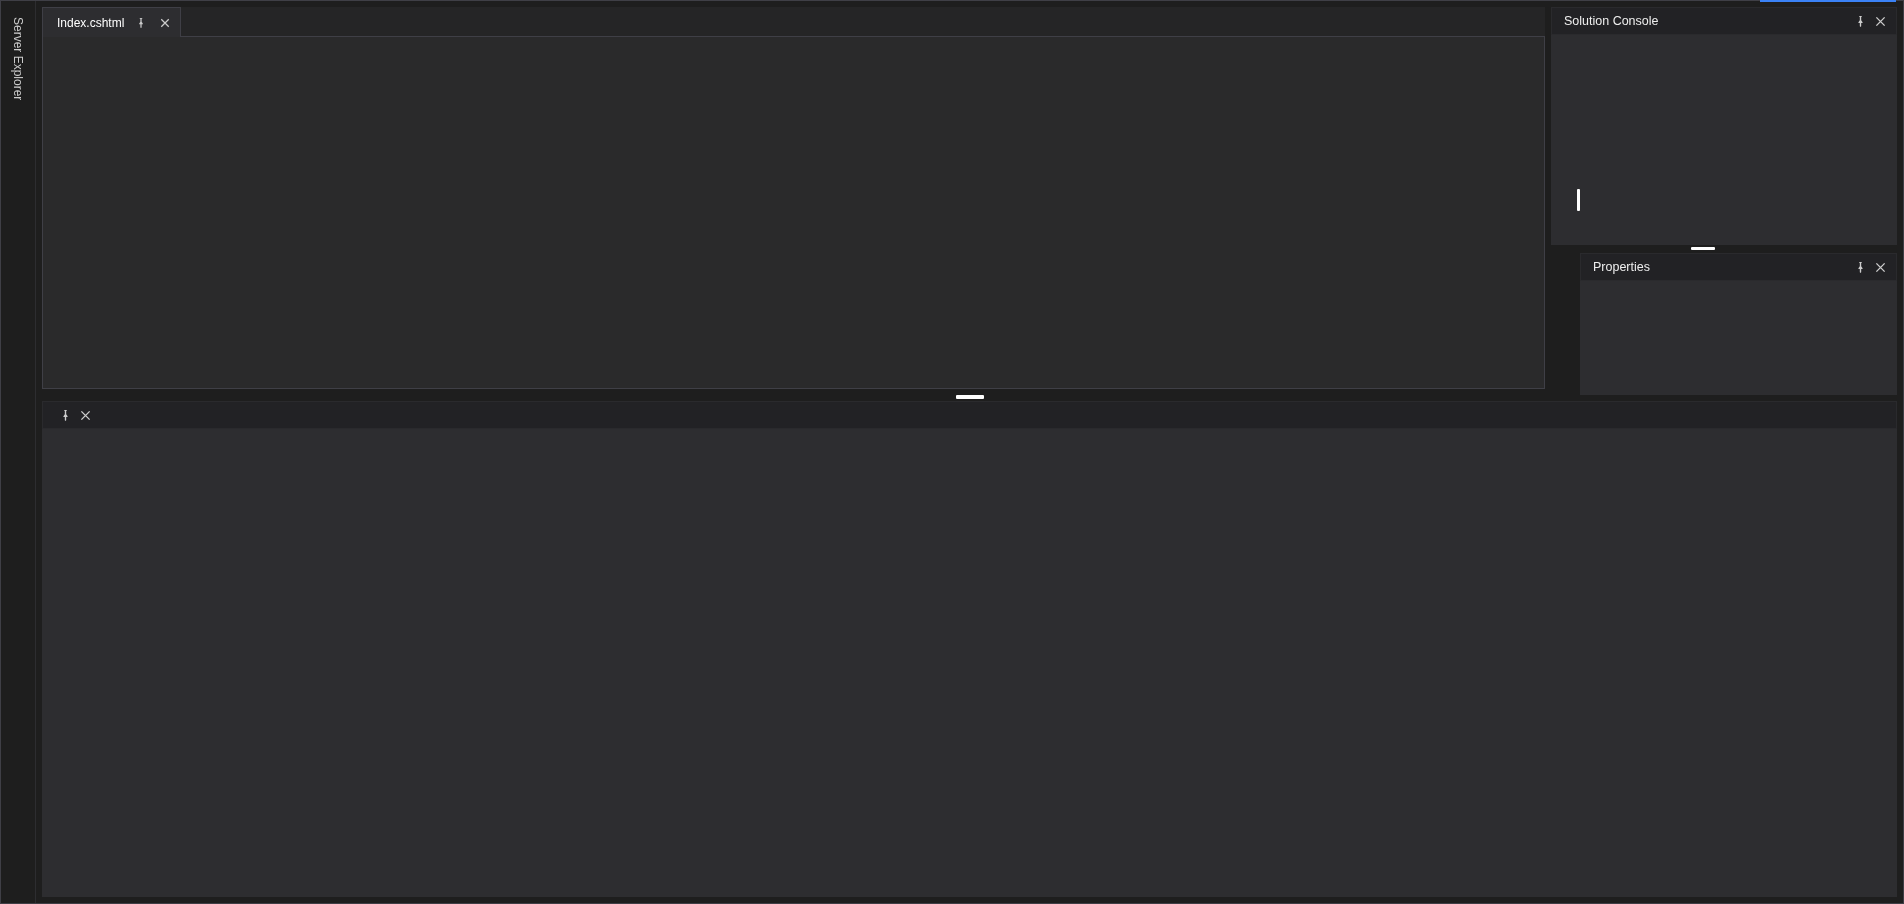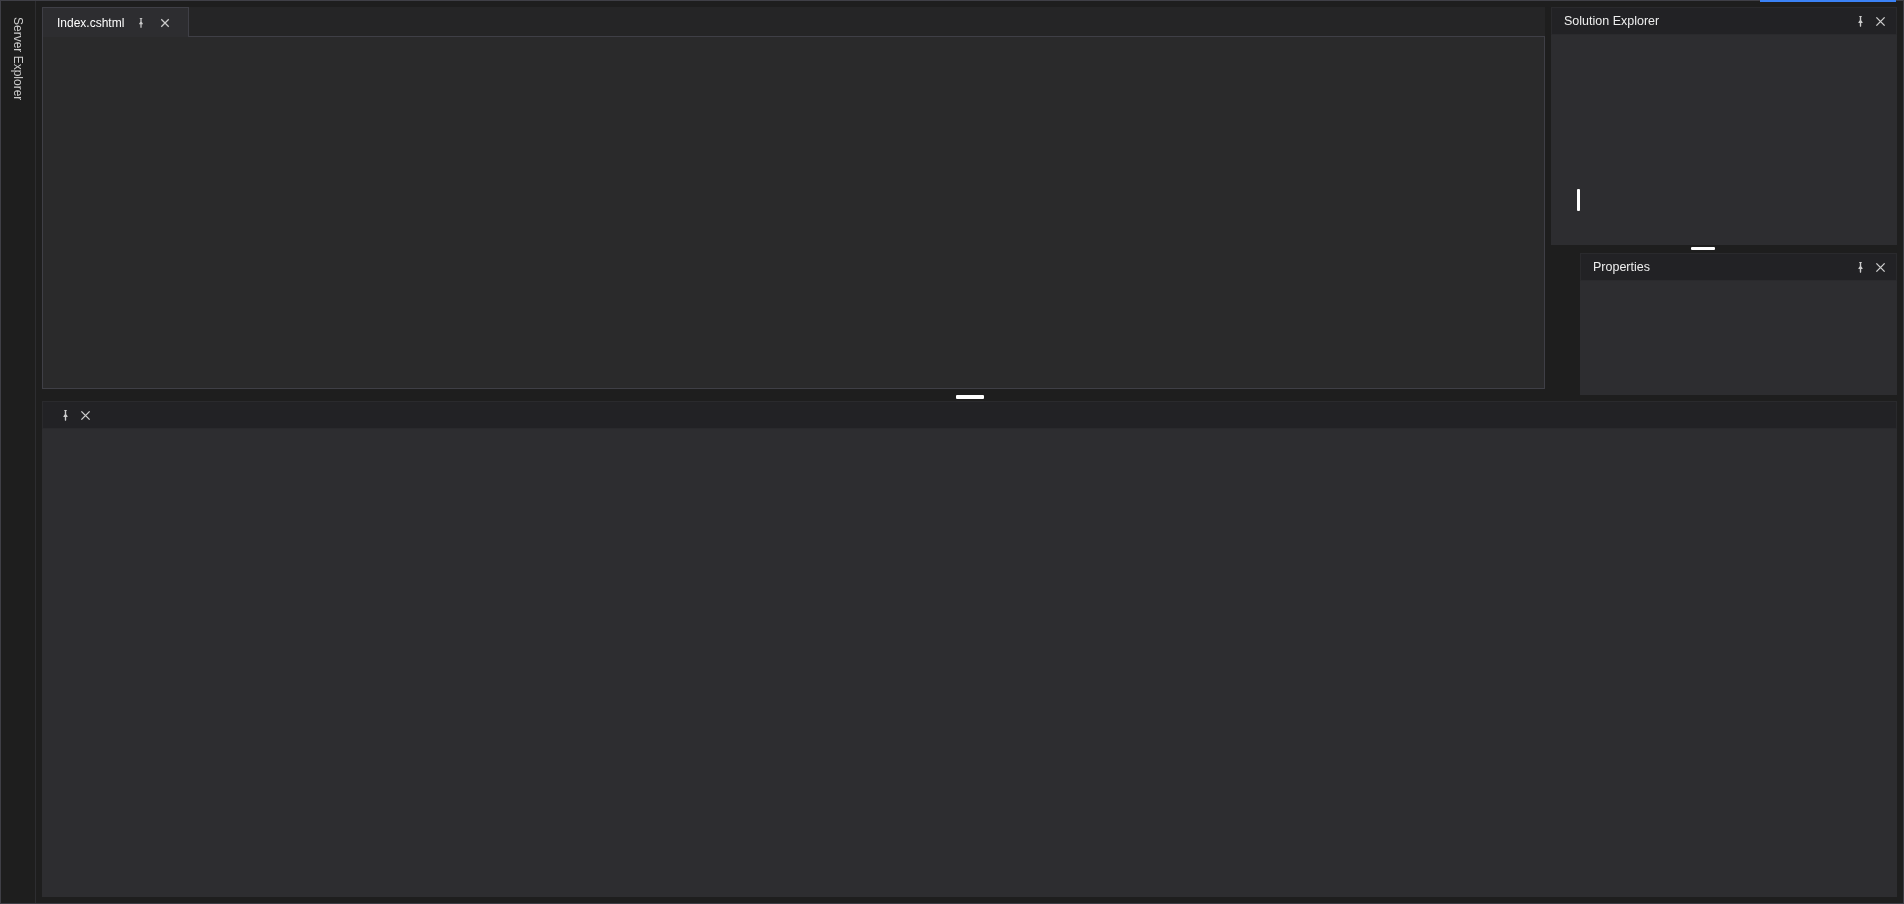--- a/index.html
+++ b/index.html
@@ -64,21 +64,21 @@
       align-items: stretch;
       background: #252526;
       border-bottom: 0;
     }
     .tab {
       display: flex;
       align-items: center;
       background: #2d2d30;
       border: 1px solid #3f3f46;
       border-bottom: none;
-      padding: 0 16px 0 14px;
+      padding: 0 8px 0 14px;
       height: 30px;
       gap: 10px;
       color: #fff;
       font-size: 12px;
       cursor: pointer;
     }
     .tab .pin, .tab .close {
       width: 14px;
       height: 14px;
       display: flex;
@@ -250,21 +250,21 @@
             </span>
           </div>
           <div class="tabbar-filler"></div>
         </div>
         <div class="editor-body"></div>
       </div>
 
       <div class="right-dock" style="position:relative;">
         <div class="panel solution-panel">
           <div class="panel-header">
-            <span class="title">Solution Explorer</span>
+            <span class="title">Solution Console</span>
             <span class="hicon">
               <svg viewBox="0 0 16 16">
                   <path d="M9 1v5l2 3v1H9v5L8 16l-1-1v-5H5V9l2-3V1H6V0h4v1H9z" fill="currentColor"></path>
                 </svg>
             </span>
             <span class="hicon">
               <svg viewBox="0 0 16 16">
                   <path d="M2 2l12 12M14 2L2 14" stroke="currentColor" stroke-width="2"></path>
                 </svg>
             </span>

